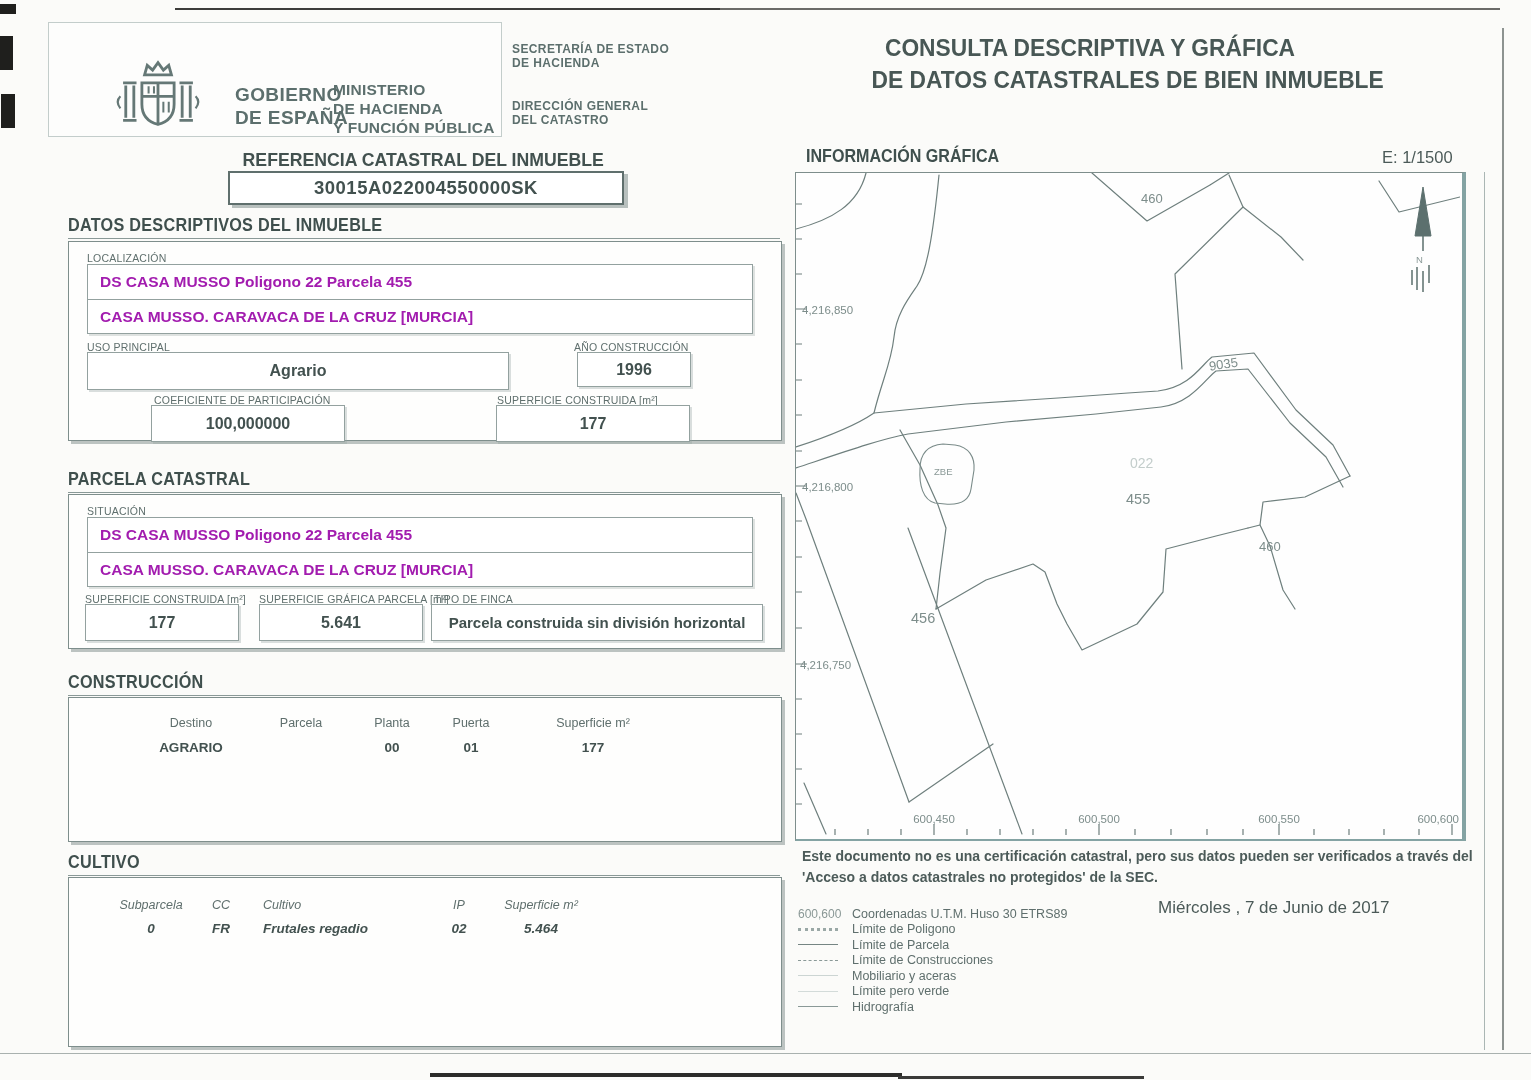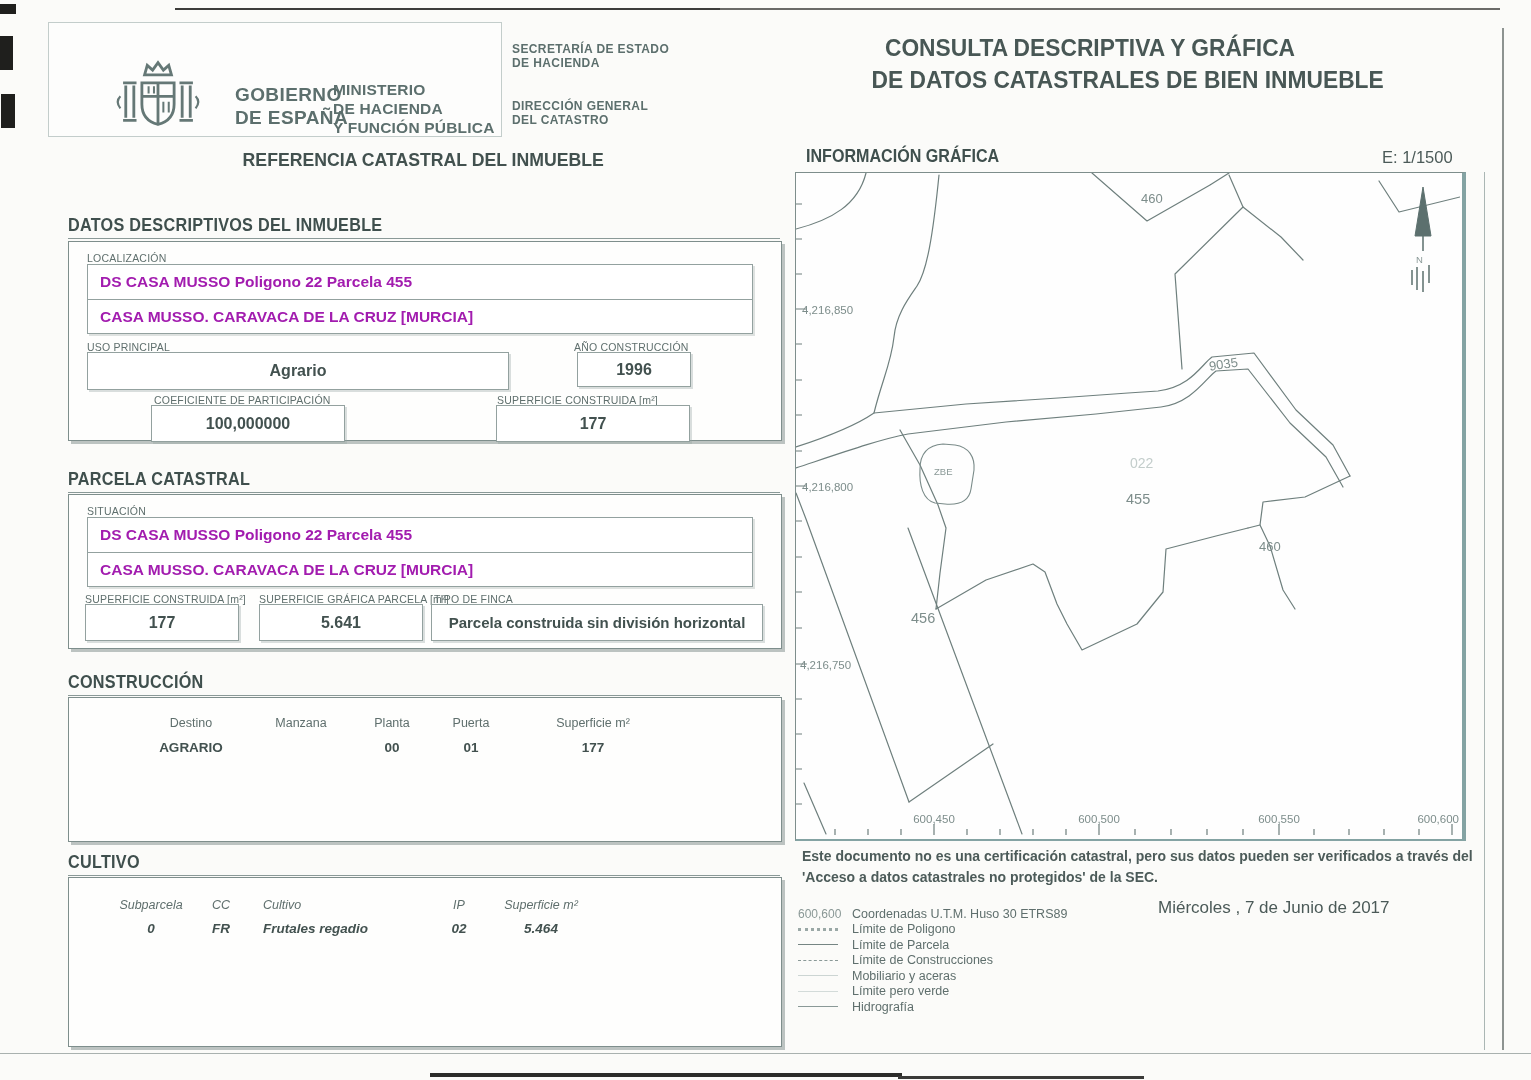--- a/index.html
+++ b/index.html
@@ -135,20 +135,21 @@
   </div>
 
   <div class="doc-title">
     <div>CONSULTA DESCRIPTIVA Y GRÁFICA</div>
     <div>DE DATOS CATASTRALES DE BIEN INMUEBLE</div>
   </div>
 
   <div class="ref-label">
     <span>REFERENCIA CATASTRAL DEL INMUEBLE</span>
   </div>
+  <div class="ref-box">30015A022004550000SK</div>
 
   <div class="sect" style="left:68px;top:215px;">
     <span>DATOS DESCRIPTIVOS DEL INMUEBLE</span>
   </div>
   <div class="obox" style="left:68px;top:241px;width:712px;height:198px;">
     <div class="flab" style="left:18px;top:10px;">LOCALIZACIÓN</div>
     <div class="dbox" style="left:18px;top:22px;width:664px;height:68px;">
       <div class="row">DS CASA MUSSO  Poligono 22 Parcela 455</div>
       <div class="row">CASA MUSSO. CARAVACA DE LA CRUZ [MURCIA]</div>
     </div>
@@ -177,21 +178,21 @@
     <div class="vbox" style="left:190px;top:109px;width:162px;height:35px;">5.641</div>
     <div class="flab" style="left:365px;top:98px;">TIPO DE FINCA</div>
     <div class="vbox" style="left:362px;top:109px;width:330px;height:35px;font-size:15px;">Parcela construida sin división horizontal</div>
   </div>
 
   <div class="sect" style="left:68px;top:672px;">
     <span>CONSTRUCCIÓN</span>
   </div>
   <div class="obox" style="left:68px;top:697px;width:712px;height:143px;">
     <div class="thead" style="left:122px;top:18px;">Destino</div>
-    <div class="thead" style="left:232px;top:18px;">Manzana</div>
+    <div class="thead" style="left:232px;top:18px;">Parcela</div>
     <div class="thead" style="left:323px;top:18px;">Planta</div>
     <div class="thead" style="left:402px;top:18px;">Puerta</div>
     <div class="thead" style="left:524px;top:18px;">Superficie m²</div>
     <div class="tcell" style="left:122px;top:42px;">AGRARIO</div>
     <div class="tcell" style="left:232px;top:42px;"></div>
     <div class="tcell" style="left:323px;top:42px;">00</div>
     <div class="tcell" style="left:402px;top:42px;">01</div>
     <div class="tcell" style="left:524px;top:42px;">177</div>
   </div>
 

